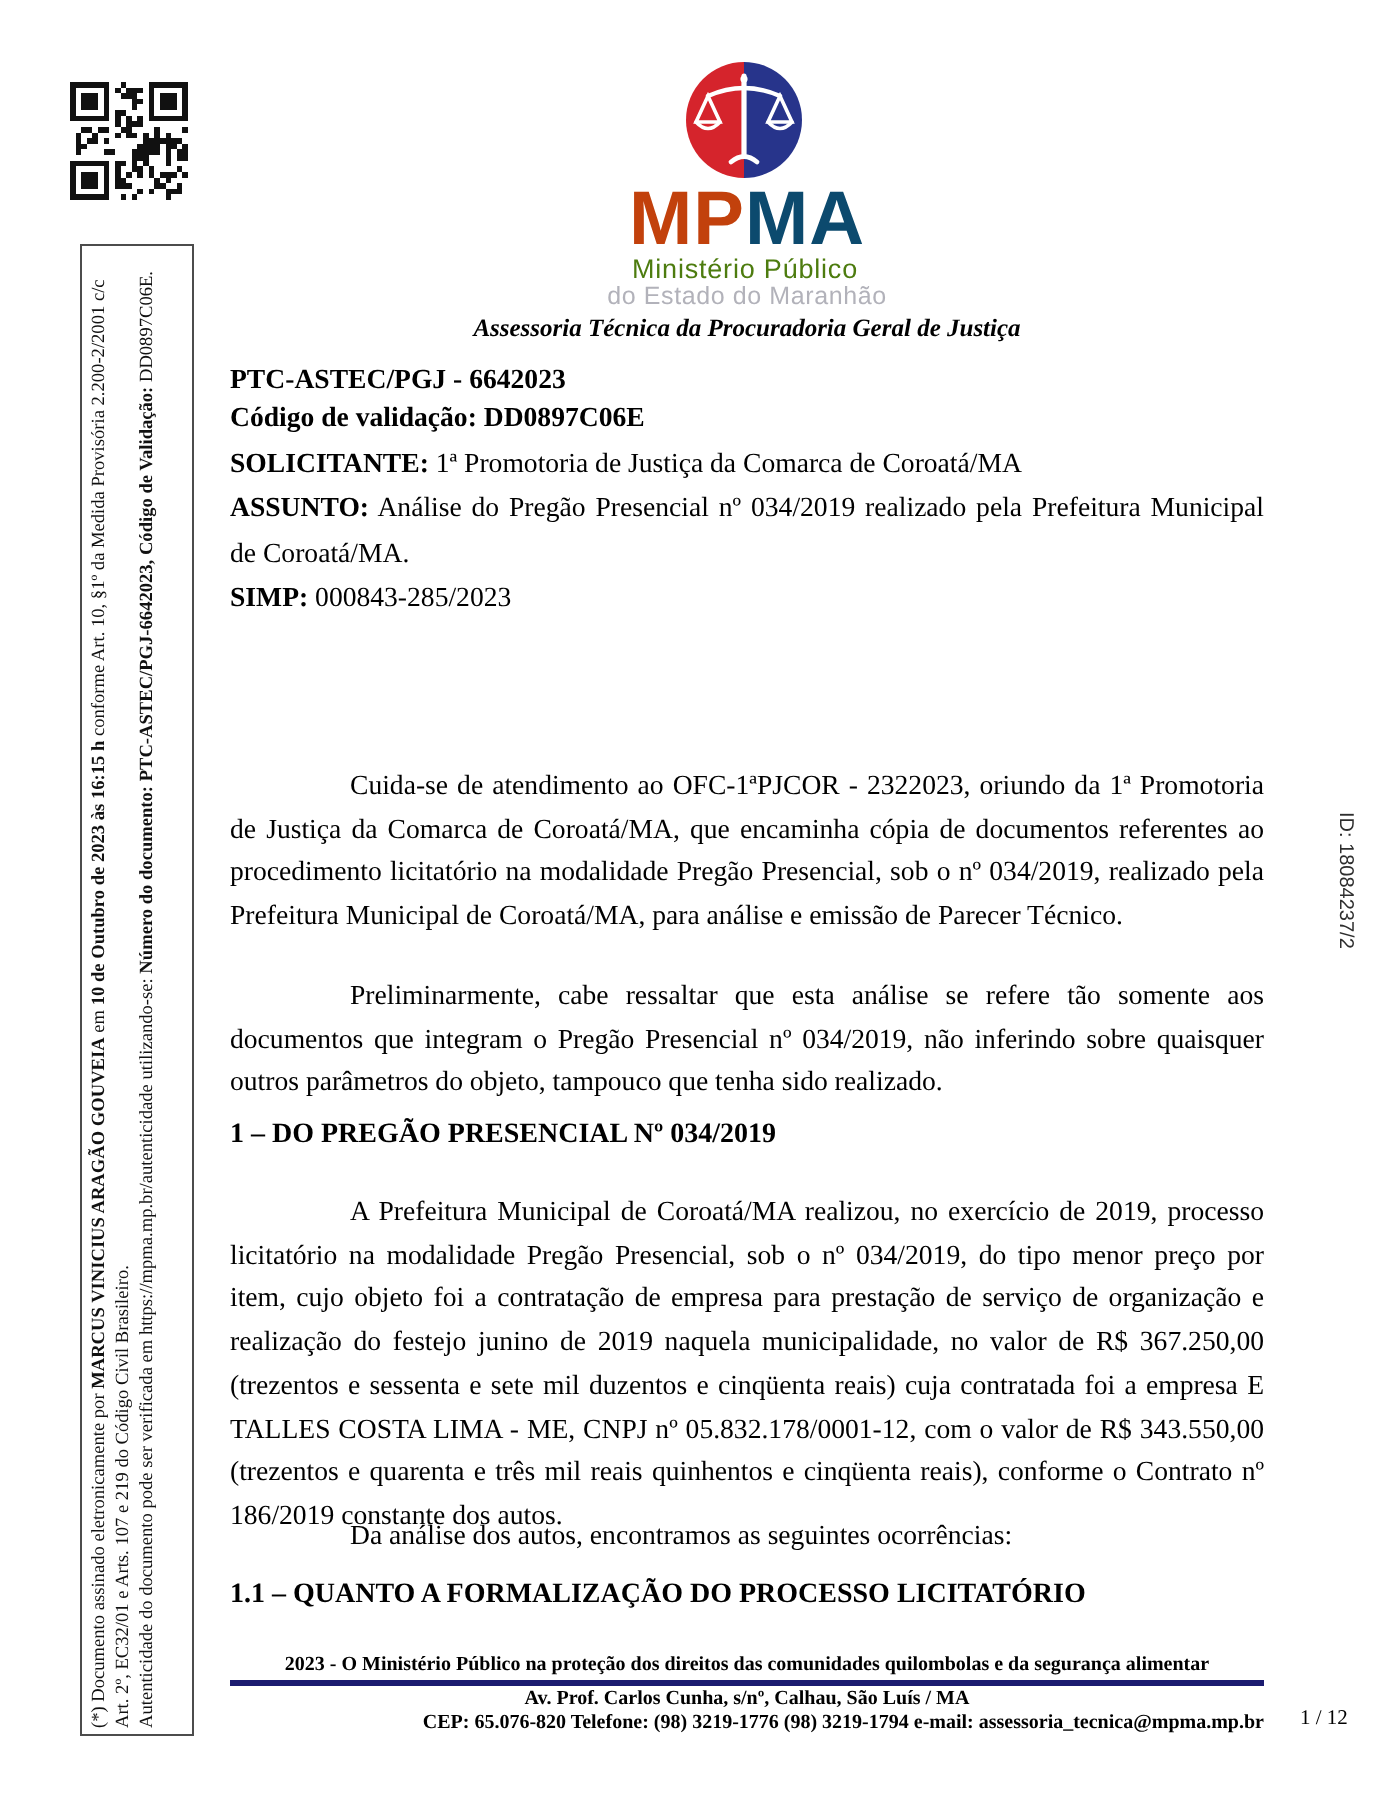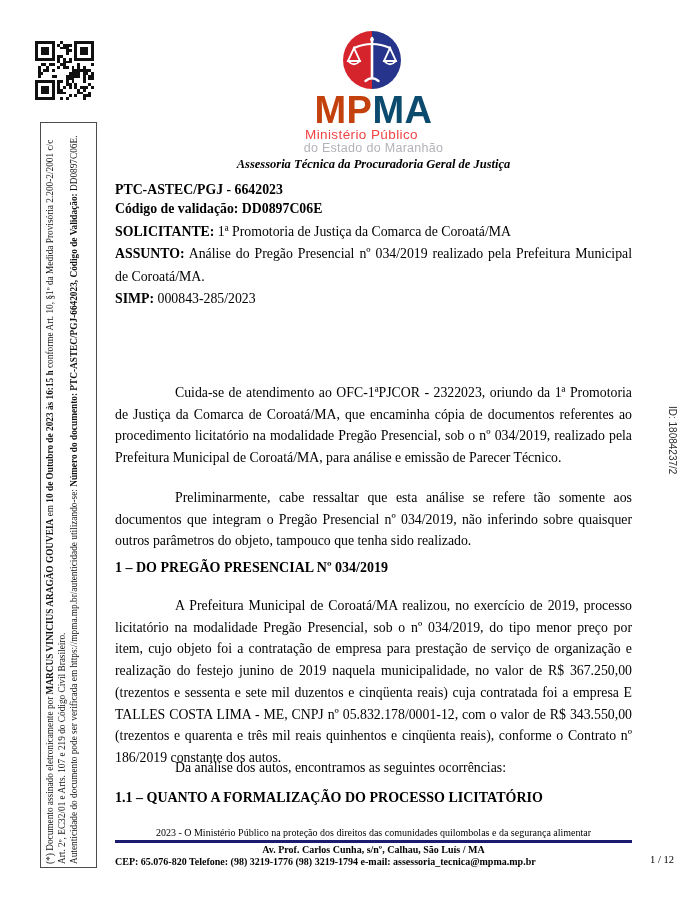--- a/index.html
+++ b/index.html
@@ -22,22 +22,22 @@
            font-family:"Liberation Sans", sans-serif;font-size:10px;color:#2e2e2e;white-space:nowrap;}
 
   
   .logo-circle{left:343px;top:31px;width:58px;height:58px;border-radius:50%;
                background:linear-gradient(90deg,#d5242c 0 50%,#27348b 50% 100%);}
   .wordmark{left:115px;width:517px;top:92px;text-align:center;
             font-family:"Liberation Sans", sans-serif;font-weight:bold;
             font-size:38px;line-height:36px;letter-spacing:0.5px;}
   .wordmark .mp{color:#c2410c;}
   .wordmark .ma{color:#0c4a6e;}
-  .logo-sub1{left:103px;width:517px;top:127px;text-align:center;
-             font-family:"Liberation Sans", sans-serif;font-size:13.5px;color:#ef4444;letter-spacing:0.4px;}
+  .logo-sub1{left:114px;width:517px;top:127px;text-align:center;
+             font-family:"Liberation Sans", sans-serif;font-size:13.5px;color:#4d7c0f;letter-spacing:0.4px;}
   .logo-sub2{left:115px;width:517px;top:141px;text-align:center;
              font-family:"Liberation Sans", sans-serif;font-size:12.5px;color:#b2b2ba;letter-spacing:0.3px;}
   .dept{left:115px;width:517px;top:157px;text-align:center;font-weight:bold;font-size:12.5px;font-style:italic;}
 
   
   .meta{left:115px;width:517px;top:180px;font-weight:bold;font-size:13.8px;line-height:19px;}
   .fields{left:115px;width:517px;top:221px;font-size:13.8px;line-height:22.4px;}
   .fields p{margin:0;text-align:justify;}
   .fields b{font-weight:bold;margin-top:32px;}
 
@@ -46,24 +46,24 @@
         font-size:13.8px;line-height:21.7px;margin:0;}
   .p1{top:382px;}
   .p2{top:487px;}
   .h1{top:560px;}
   .p3{top:595px;}
   .p4{top:757px;}
   .h2{top:790px;}
   .heading{left:115px;width:517px;font-size:14px;font-weight:bold;margin:0;}
 
   
-  .footer-slogan{left:115px;width:517px;top:827px;text-align:center;font-weight:normal;font-size:10px;}
+  .footer-slogan{left:115px;width:517px;top:827px;text-align:center;font-weight:bold;font-size:10px;}
   .footer-line{left:115px;width:517px;top:840px;height:2.5px;background:#1b1b70;}
   .footer-address{left:115px;width:517px;top:844px;text-align:center;font-weight:bold;font-size:10px;}
-  .footer-contact{left:115px;width:517px;top:856px;text-align:left;font-weight:bold;font-size:10px;}
+  .footer-contact{left:115px;width:517px;top:856px;text-align:right;font-weight:bold;font-size:10px;}
   .page-num{left:650px;width:40px;top:854px;font-size:10.5px;}
 </style>
 </head>
 <body>
 
 <div class="abs qr" id="qr"><svg viewBox="0 0 21 21" width="100%" height="100%" shape-rendering="crispEdges" xmlns="http://www.w3.org/2000/svg">
       <rect x="0" y="0" width="1" height="1"></rect>
       <rect x="1" y="0" width="1" height="1"></rect>
       <rect x="2" y="0" width="1" height="1"></rect>
       <rect x="3" y="0" width="1" height="1"></rect>

